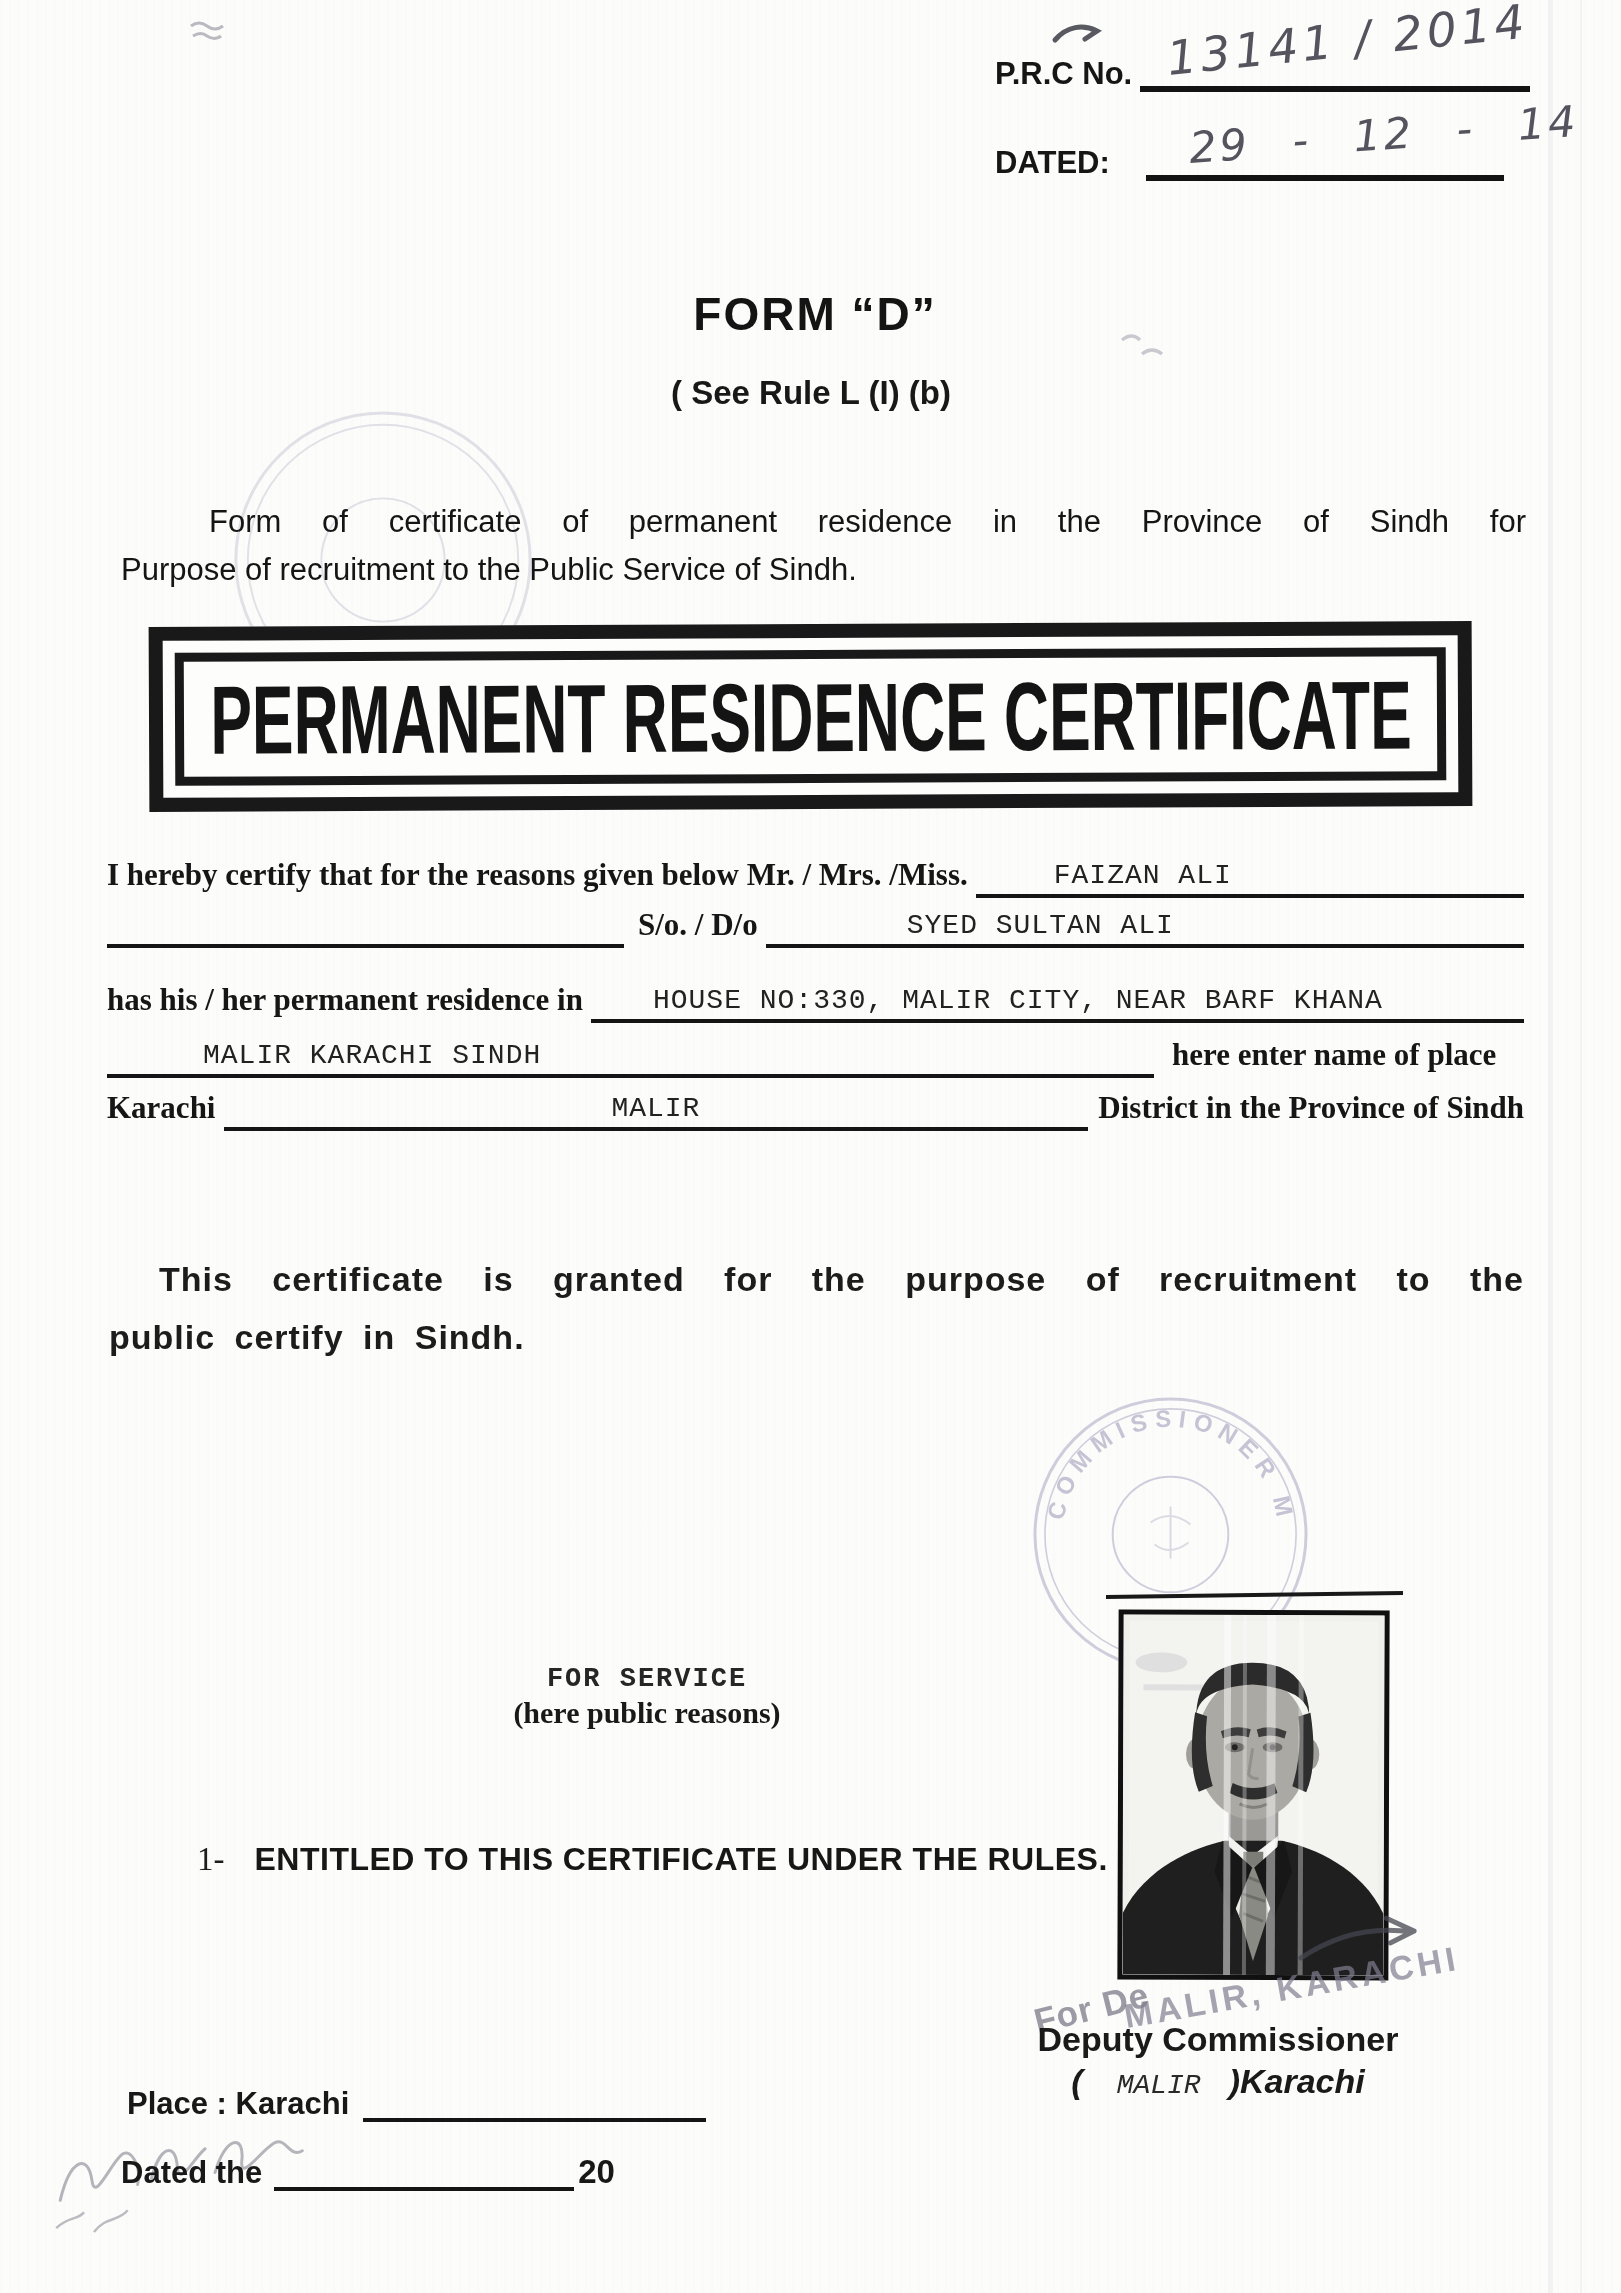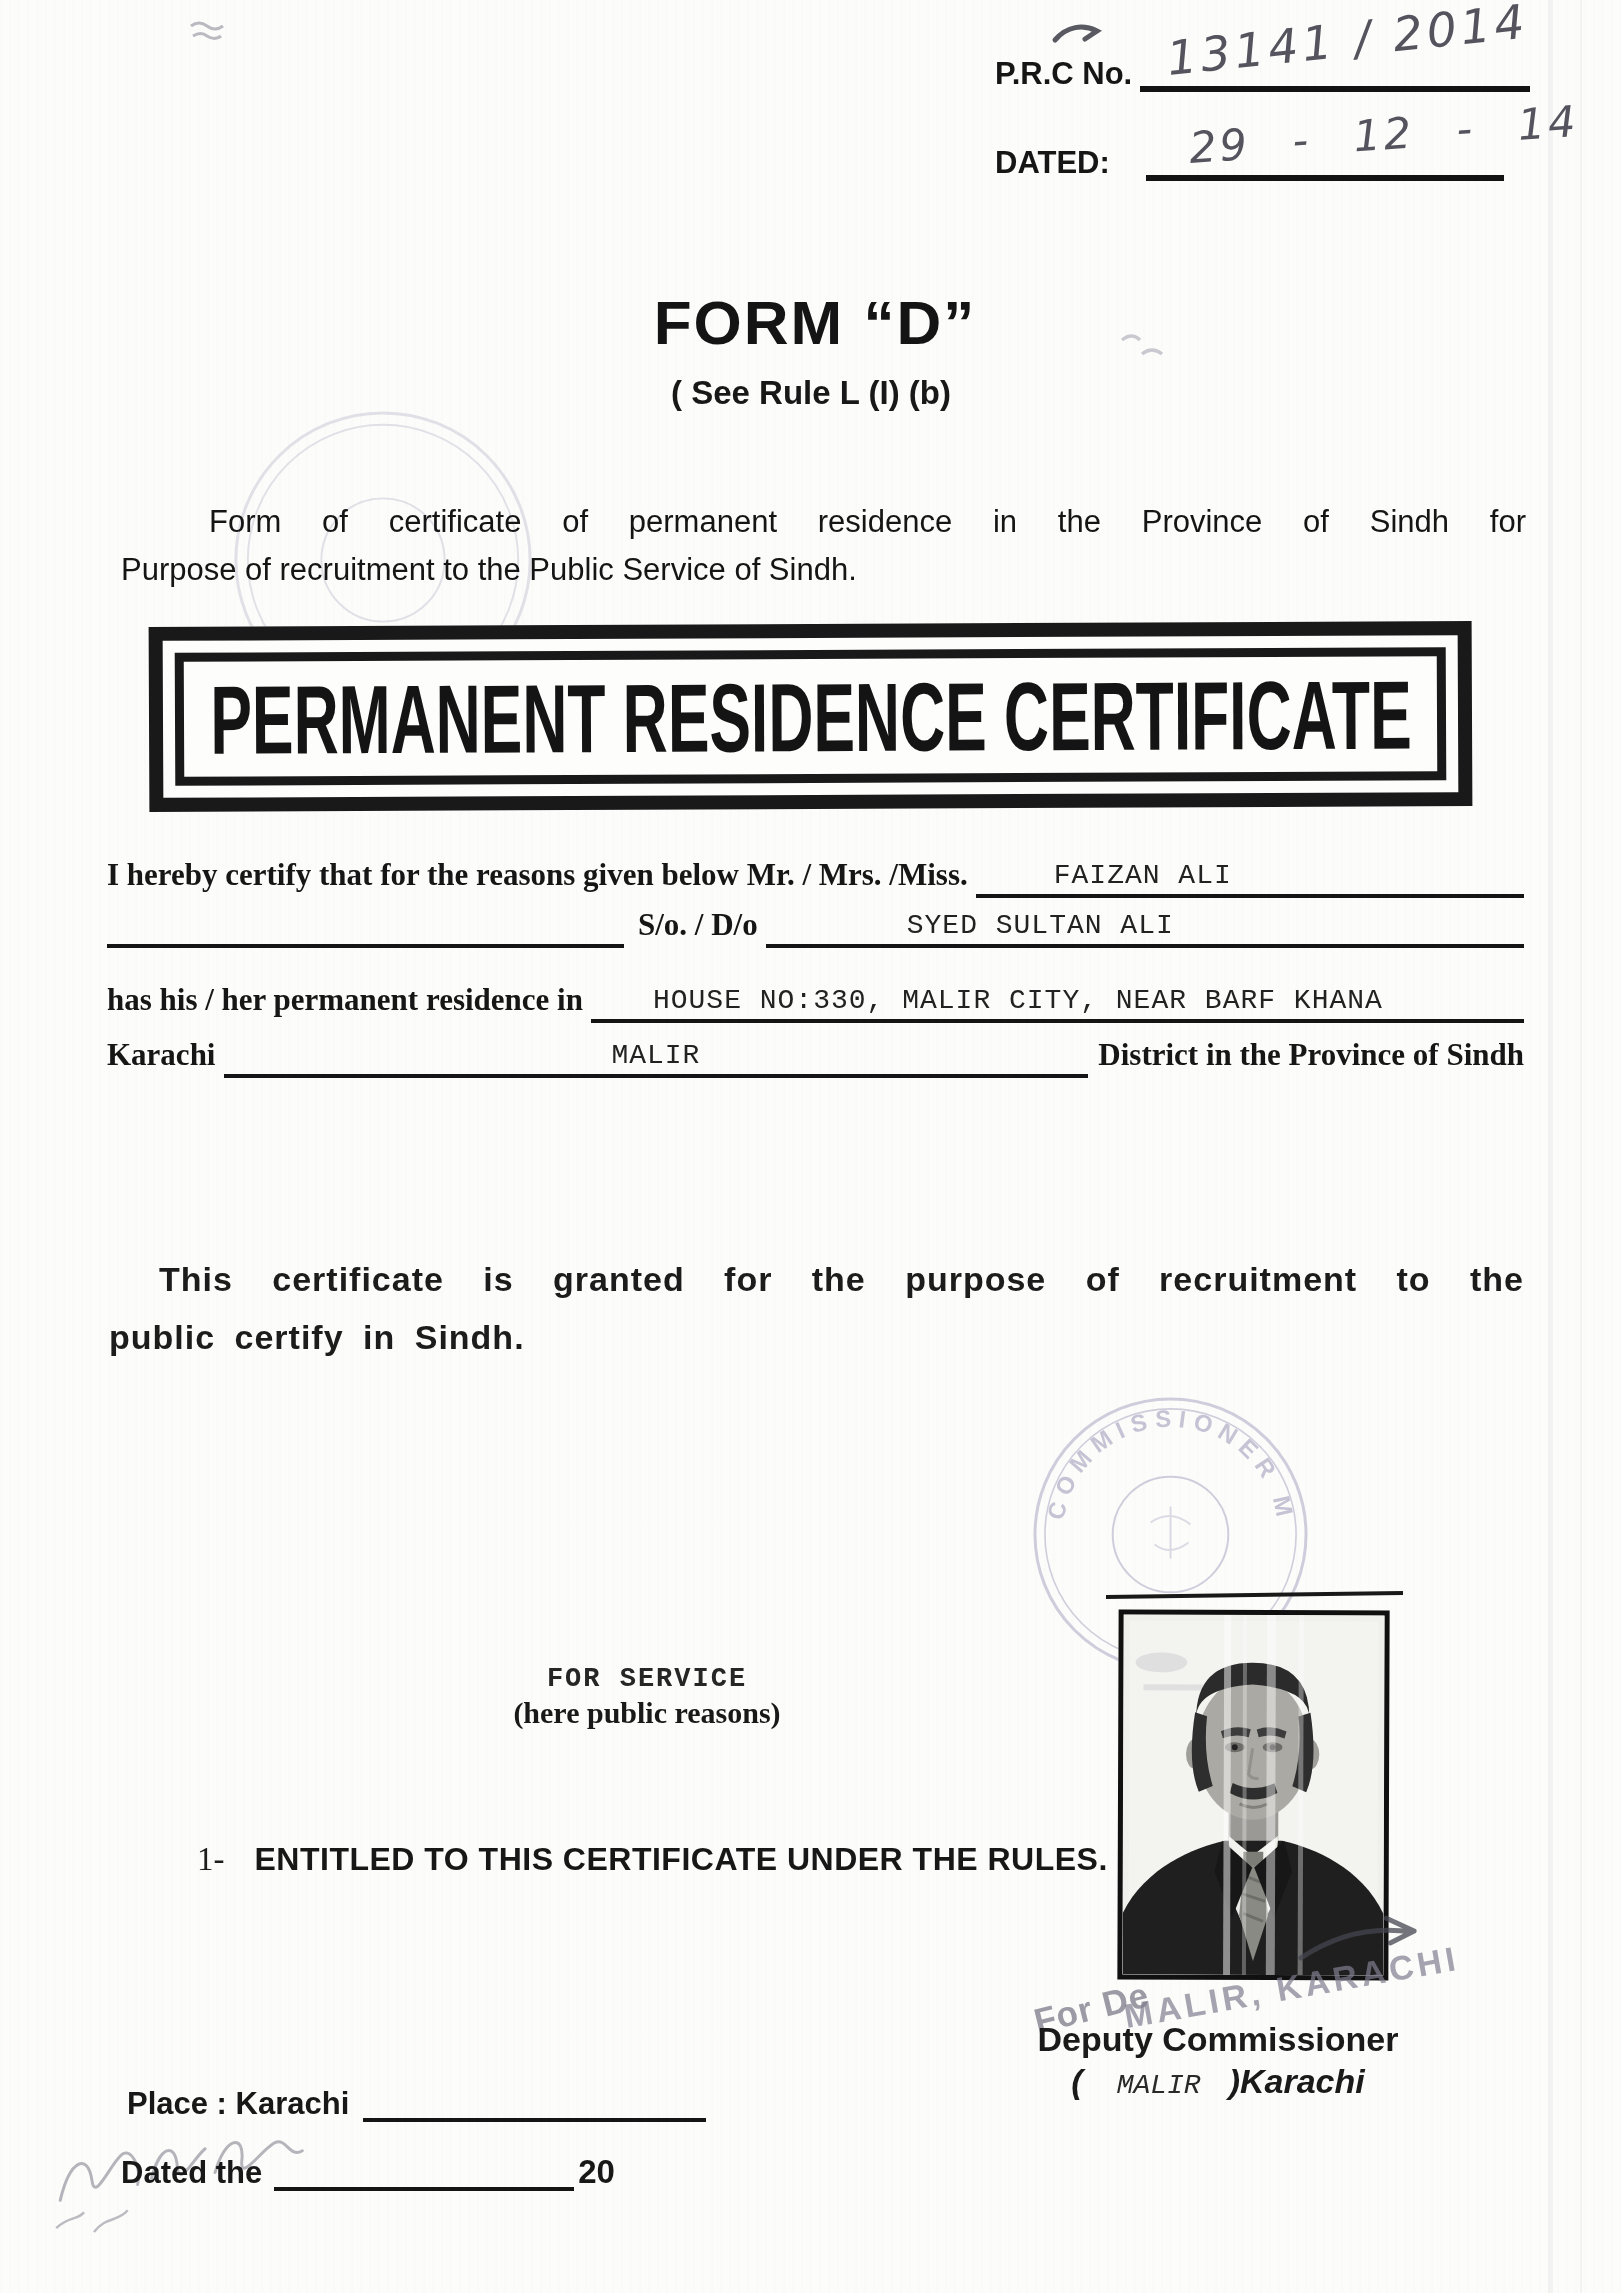--- a/index.html
+++ b/index.html
@@ -18,21 +18,21 @@
   .hdr-lbl { font-weight:bold; font-size:31px; white-space:nowrap; color:#161616; }
   .hdr-line { flex:1; position:relative; height:100%; border-bottom:6px solid #131313; margin-left:8px; }
   .prc-row { left:995px; top:34px; width:535px; height:58px; }
   .hw-prc { position:absolute; left:30px; bottom:0px; font-size:47px; white-space:nowrap;
             letter-spacing:4px; transform:rotate(-6deg); transform-origin:left bottom; }
   .dated-row { left:995px; top:125px; width:509px; height:56px;gap:28px; }
   .hw-dated { position:absolute; left:45px; bottom:2px; font-size:43px; white-space:nowrap;
               letter-spacing:3px; word-spacing:26px; transform:rotate(-4deg); transform-origin:left bottom; }
 
   .form-title { position:absolute; left:8px; right:0; top:287px; text-align:center;
-                font-size:62px; font-weight:bold; letter-spacing:2px; color:#141414; }
+                font-size:46px; font-weight:bold; letter-spacing:2px; color:#141414; }
   .form-rule  { position:absolute; left:0; right:0; top:374px; text-align:center;
                 font-size:33px; font-weight:bold; color:#181818; }
 
   .intro { position:absolute; left:121px; top:498px; width:1405px; font-size:31px;
            line-height:48px; color:#151515; }
   .intro-l1 { text-align:justify; text-align-last:justify; text-indent:88px; }
 
   
   .banner { position:absolute; left:149px; top:624px; width:1323px; height:185px;
             border:14px solid #191919; box-sizing:border-box; transform:rotate(-0.25deg);
@@ -183,20 +183,26 @@
       <span class="fill-line">
         <span class="typed t2">SYED SULTAN ALI</span>
       </span>
     </div>
     <div class="crow r3">
       <span class="clabel">has his / her permanent residence in</span>
       <span class="fill-line">
         <span class="typed t3">HOUSE NO:330, MALIR CITY, NEAR BARF KHANA</span>
       </span>
     </div>
+    <div class="crow r4">
+      <span class="fixed-line w1052">
+        <span class="typed t4">MALIR KARACHI SINDH</span>
+      </span>
+      <span class="clabel" style="padding-left:18px;">here enter name of place</span>
+    </div>
     <div class="crow r5">
       <span class="clabel">Karachi</span>
       <span class="fill-line center-line">
         <span class="typed">MALIR</span>
       </span>
       <span class="clabel" style="padding-left:10px; padding-right:0;">District in the Province of Sindh</span>
     </div>
   </div>
 
   <div class="grant">

